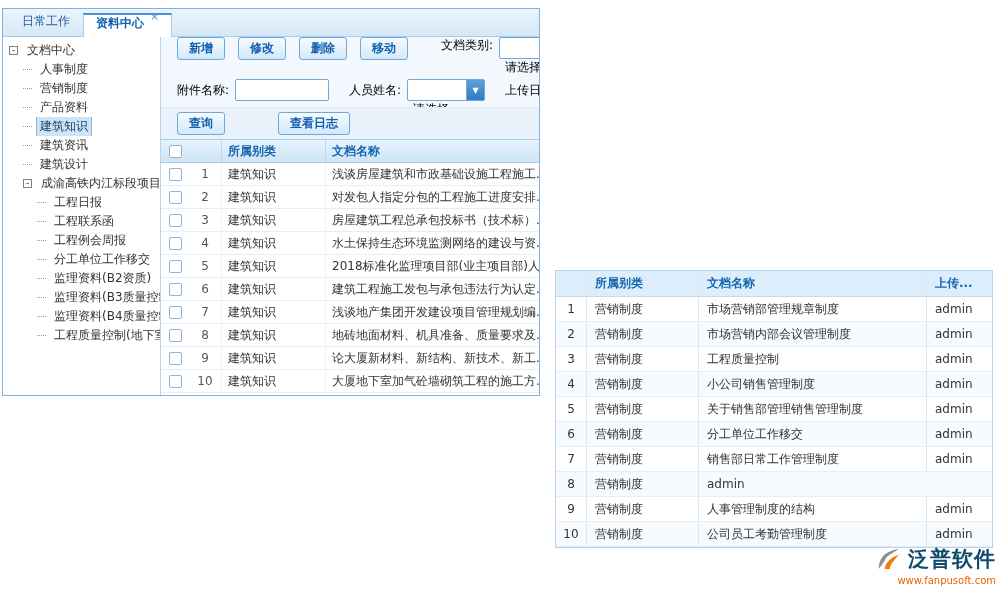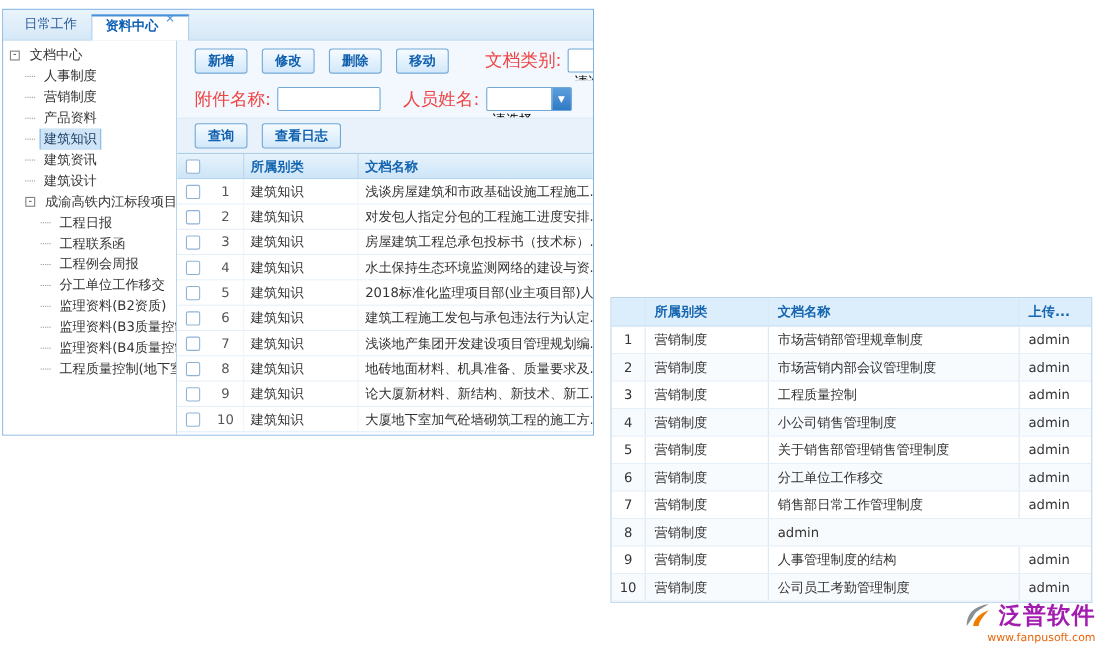--- a/index.html
+++ b/index.html
@@ -28,29 +28,29 @@
   .lvl1 { padding-left:20px; }
   .lvl2 { padding-left:34px; }
   .expander { width:9px; height:9px; border:1px solid #818181; background:#fff;
               display:inline-flex; align-items:center; justify-content:center;
               margin-right:5px; font-size:9px; line-height:7px; color:#333; flex:none; }
   .dash { width:9px; border-top:1px dotted #9a9a9a; margin-right:4px; flex:none; }
   .tree-item .lbl { padding:0 3px; border:1px solid transparent; }
   .tree-item.selected .lbl { background:#cfe5f7; border-color:#86b8e4; color:#1d3e63; }
 
   .main { flex:1; background:#f2f8fd; overflow:hidden; display:flex; flex-direction:column; }
-  .trow1 { height:36px; display:flex; align-items:center; padding-left:16px; flex:none; overflow:hidden; }
+  .trow1 { height:36px; display:flex; padding-left:16px; flex:none; overflow:hidden; }
   .trow2 { height:34px; display:flex; align-items:center; padding-left:16px; flex:none; overflow:hidden; }
   .trow3 { height:32px; display:flex; align-items:center; padding-left:16px; flex:none;
-           background:#e9f1fa; border-top:1px solid #ddeaf6; overflow:hidden; }
+           background:#e9f1fa; border-top:1px solid #ddeaf6; overflow:hidden;gap:40px; }
 
   .btn { height:23px; padding:0 11px; border:1px solid #70a8d8; border-radius:3px;
          background:linear-gradient(#f6fbff,#d2e8fa); color:#1060ae; font-size:12px; font-weight:bold;
          display:inline-flex; align-items:center; margin-right:13px; cursor:pointer; flex:none; white-space:nowrap; }
-  .flabel { font-size:16px; color:#ef4444; margin-right:6px; white-space:nowrap; flex:none; }
+  .flabel { font-size:12px; color:#000000; margin-right:6px; white-space:nowrap; flex:none; }
   .ml20 { margin-left:20px; }
   .select { height:22px; width:78px; border:1px solid #70a8d8; background:#fff;
             display:inline-flex; align-items:center; border-radius:2px; cursor:pointer; flex:none; }
   .select .val { font-size:12px; color:#000000; padding:0 5px; flex:1; overflow:hidden; white-space:nowrap;margin-top:38px; }
   .select .arr { width:18px; height:100%; background:linear-gradient(#5e9fdb,#2f7ac6); color:#fff;
                  font-size:8px; display:flex; align-items:center; justify-content:center;
                  border-left:1px solid #70a8d8; flex:none; }
   .tinput { width:94px; height:22px; border:1px solid #70a8d8; background:#fff; border-radius:2px;
             font-size:12px; padding:0 4px; flex:none; font-family:inherit; }
 
@@ -80,21 +80,21 @@
   .r-cat { width:112px; padding-left:8px; flex:none; overflow:hidden; white-space:nowrap; }
   .r-name { width:228px; padding-left:8px; flex:none; white-space:nowrap; overflow:hidden; }
   .r-up { flex:1; padding-left:8px; white-space:nowrap; overflow:hidden; }
   .rt-header .r-cat, .rt-header .r-name, .rt-header .r-up,
   .rt-row .r-cat, .rt-row .r-name, .rt-row .r-up { border-left:1px solid #d9e8f6; align-self:stretch; display:flex; align-items:center; }
 
   
   .logo { position:absolute; left:858px; top:544px; width:138px; display:flex;
           flex-direction:column; align-items:flex-end; }
   .logo-top { display:flex; align-items:center; gap:5px; }
-  .logo-name { font-size:21px; font-weight:bold; color:#a21caf; letter-spacing:1px; white-space:nowrap; }
+  .logo-name { font-size:21px; font-weight:bold; color:#0c4a6e; letter-spacing:1px; white-space:nowrap; }
   .logo-url { font-size:10px; color:#e6640a; margin-top:1px; white-space:nowrap; }
 </style>
 </head>
 <body>
 
 <div class="stage">
 
   <div class="panel1">
     <div class="tabbar">
       <div class="tab">

